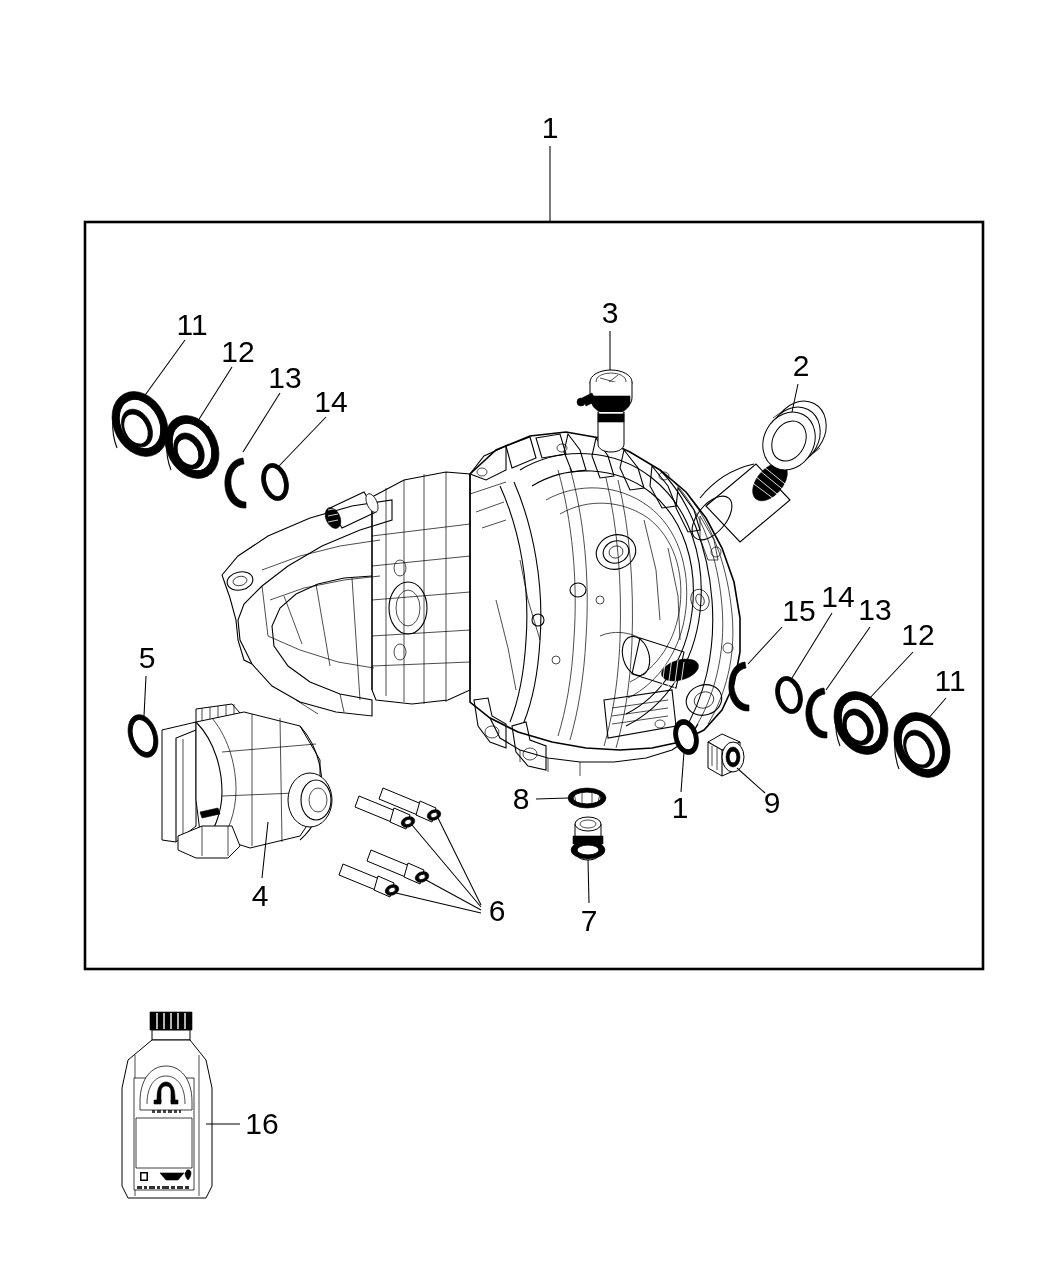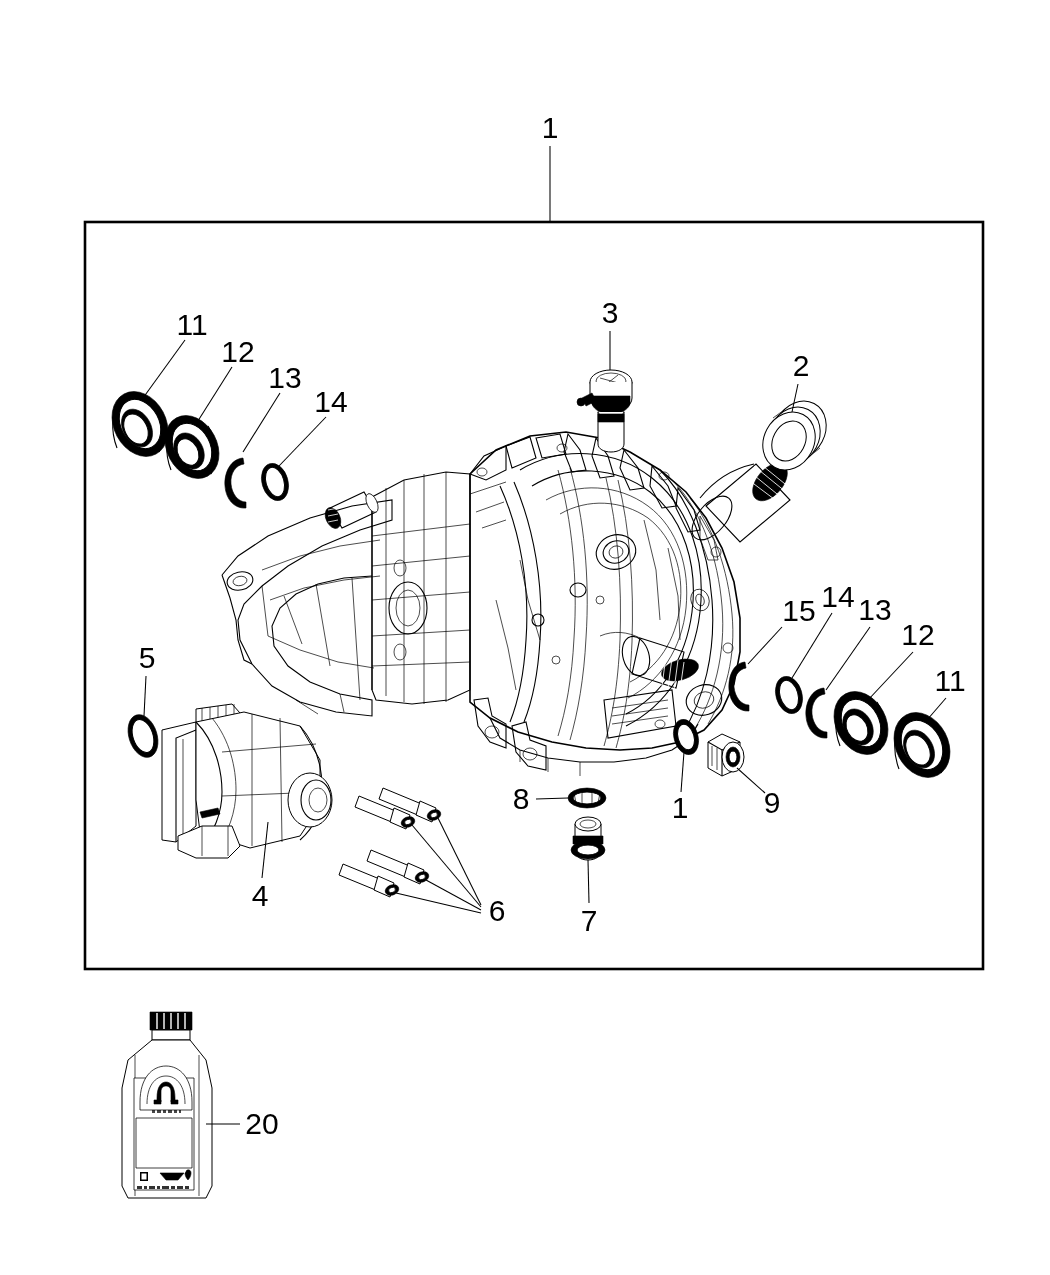--- a/index.html
+++ b/index.html
@@ -484,15 +484,15 @@
   <div class="callout-label" style="left:680px; top:808px;">1</div>
   <div class="callout-label" style="left:192px; top:325px;">11</div>
   <div class="callout-label" style="left:238px; top:352px;">12</div>
   <div class="callout-label" style="left:285px; top:378px;">13</div>
   <div class="callout-label" style="left:331px; top:402px;">14</div>
   <div class="callout-label" style="left:950px; top:681px;">11</div>
   <div class="callout-label" style="left:918px; top:635px;">12</div>
   <div class="callout-label" style="left:875px; top:610px;">13</div>
   <div class="callout-label" style="left:838px; top:597px;">14</div>
   <div class="callout-label" style="left:788px; top:611px;margin-left:11px;">15</div>
-  <div class="callout-label" style="left:262px; top:1124px;">20</div>
+  <div class="callout-label" style="left:262px; top:1124px;">16</div>
 
 </div>
 
 </body></html>

